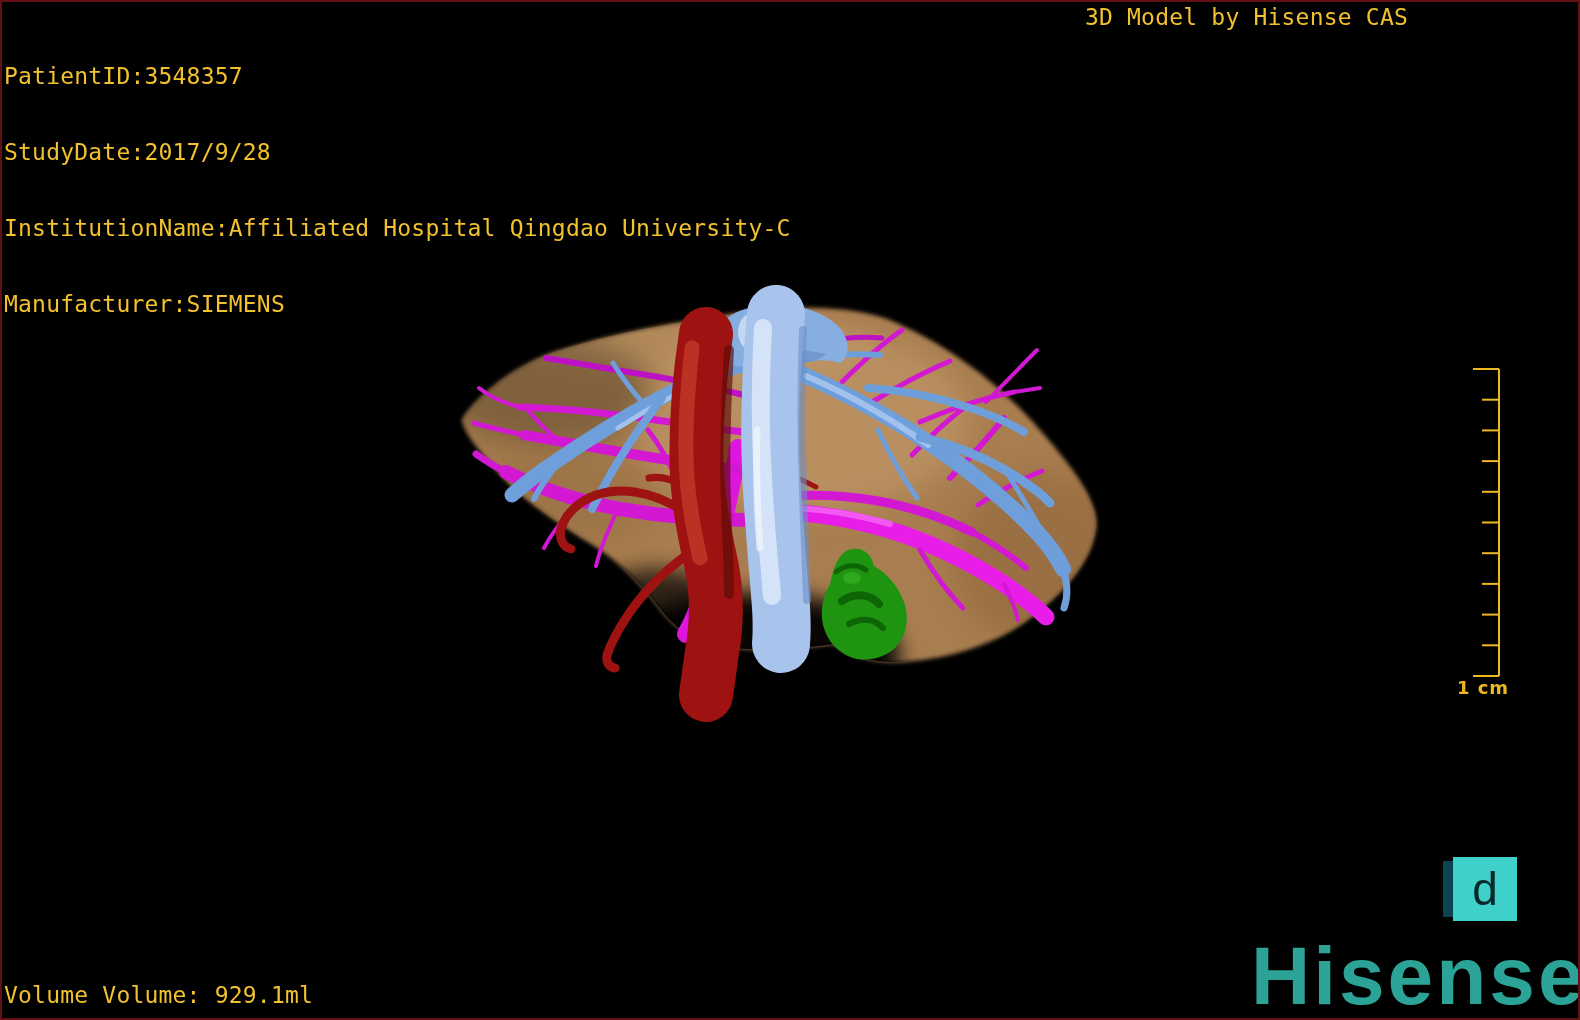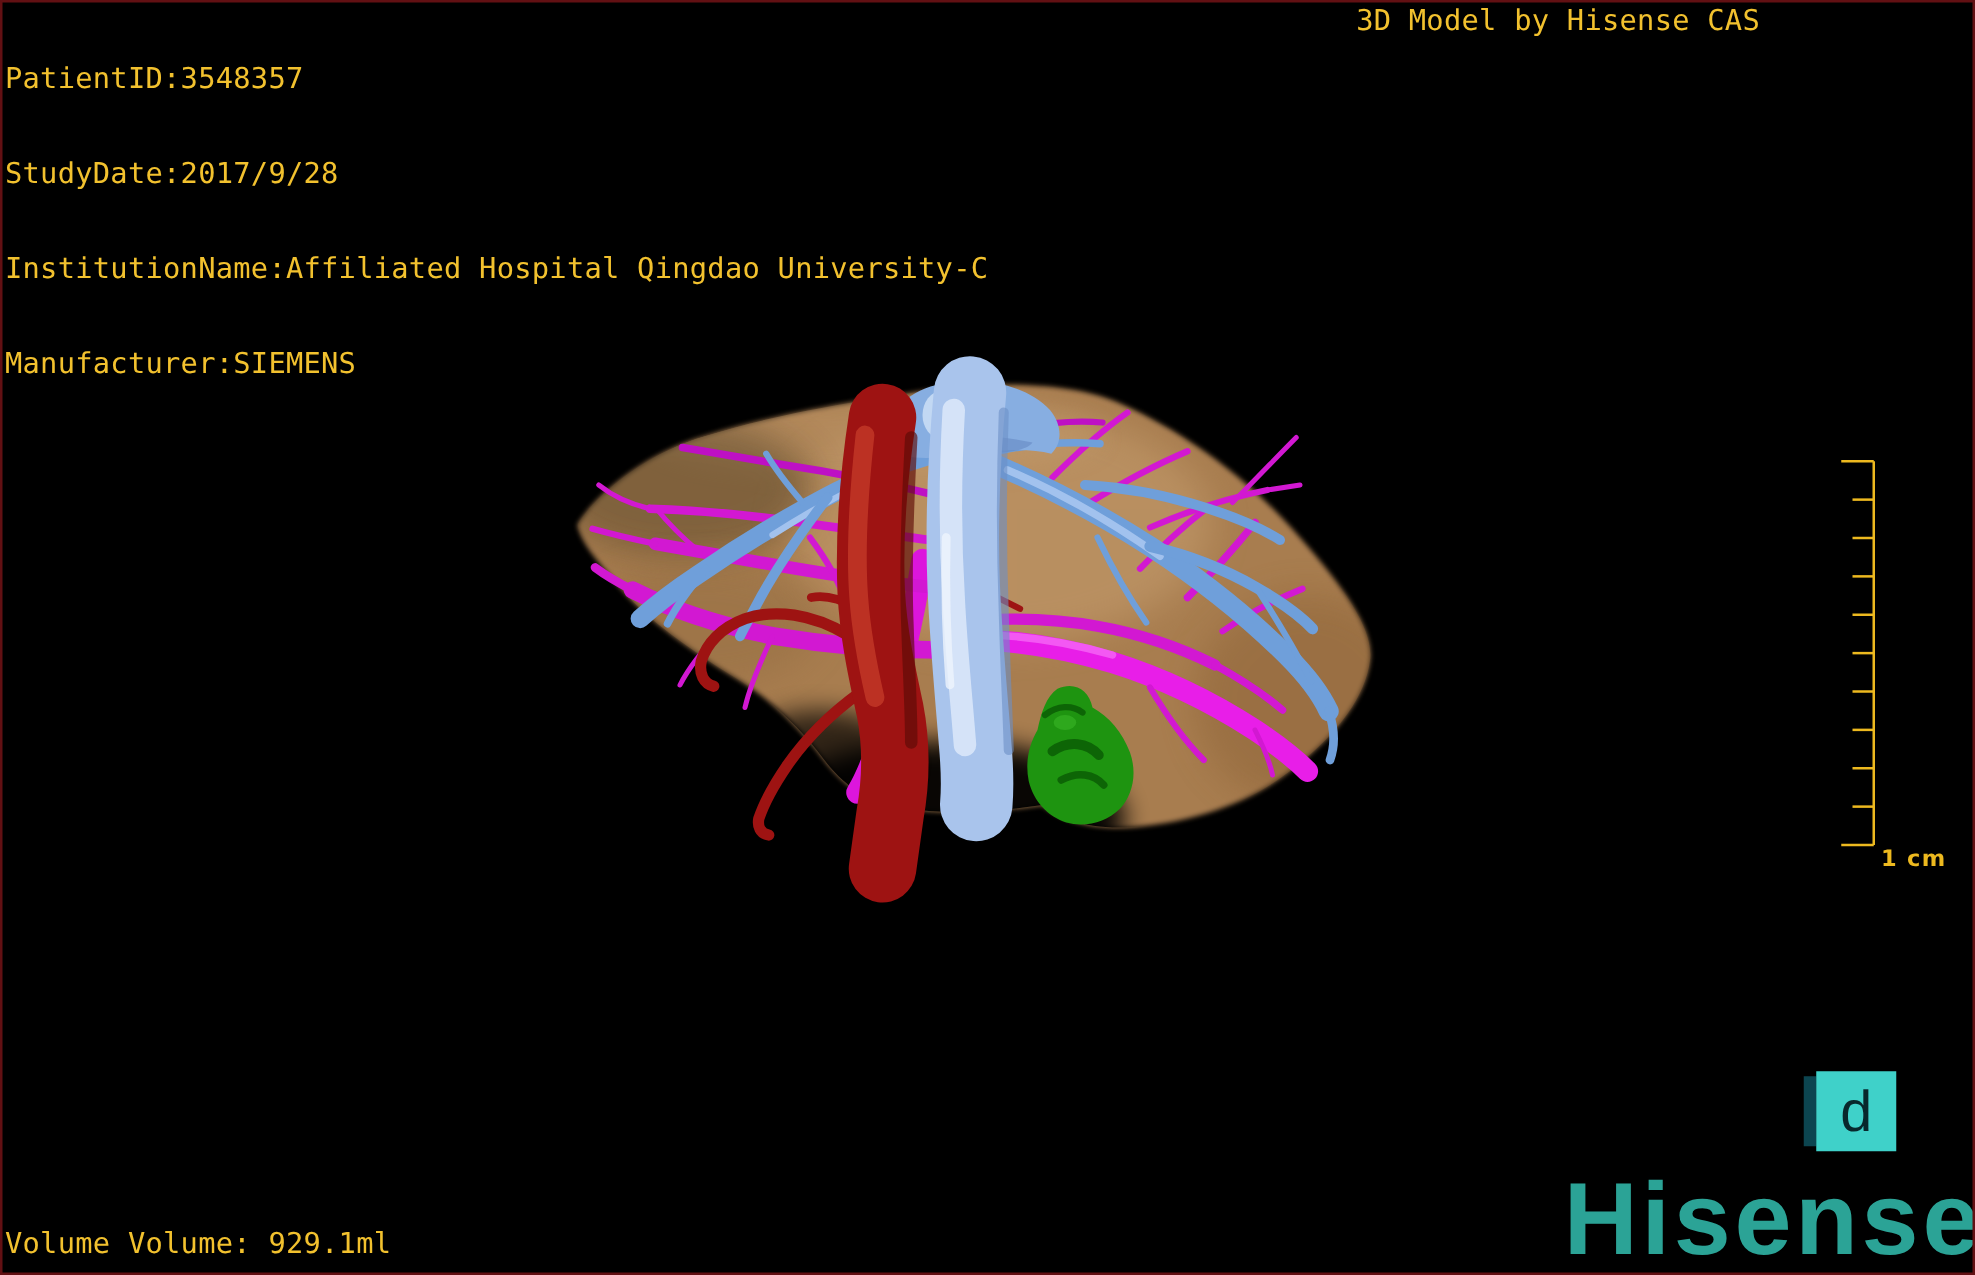--- a/index.html
+++ b/index.html
@@ -4,26 +4,26 @@
 <style>
   html,body{margin:0;padding:0}
   body{
     width:1580px;height:1020px;position:relative;overflow:hidden;
     background:#000;
     font-family:"DejaVu Sans Mono","Liberation Mono",monospace;
   }
   .frame{position:absolute;inset:0;border:2px solid #621013;pointer-events:none;z-index:40;box-sizing:border-box}
   #viewport{position:absolute;left:0;top:0;z-index:1}
   .hud{position:absolute;z-index:20;font-size:23px;line-height:25.4px;white-space:pre;letter-spacing:.2px}
-  #hud-top-left{left:4px;top:0}
+  #hud-top-left{left:4px;top:13px}
   #hud-top-right{top:5px;right:172px;text-align:center}
   #hud-bottom-left{left:4px;top:983px}
   #scale-label{
     position:absolute;left:1449px;top:677px;width:68px;text-align:center;z-index:20;
-    font-family:"DejaVu Sans","Liberation Sans",sans-serif;font-size:18px;font-weight:bold;letter-spacing:1px;margin-left:48px;
+    font-family:"DejaVu Sans","Liberation Sans",sans-serif;font-size:18px;font-weight:bold;letter-spacing:1px;
   }
   #hisense-logo{
     position:absolute;left:1251px;top:935px;z-index:20;
     font-family:"Liberation Sans","DejaVu Sans",sans-serif;
     font-weight:bold;font-size:82px;line-height:82px;letter-spacing:3px;white-space:nowrap;
   }
   #d-icon{
     position:absolute;left:1453px;top:857px;width:64px;height:64px;z-index:20;
     display:flex;align-items:center;justify-content:center;
     font-family:"Liberation Sans","DejaVu Sans",sans-serif;font-size:46px;font-weight:400;

